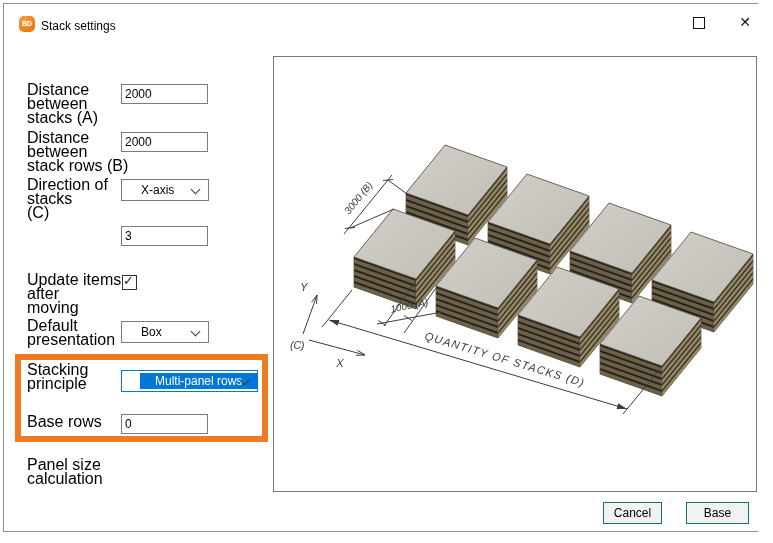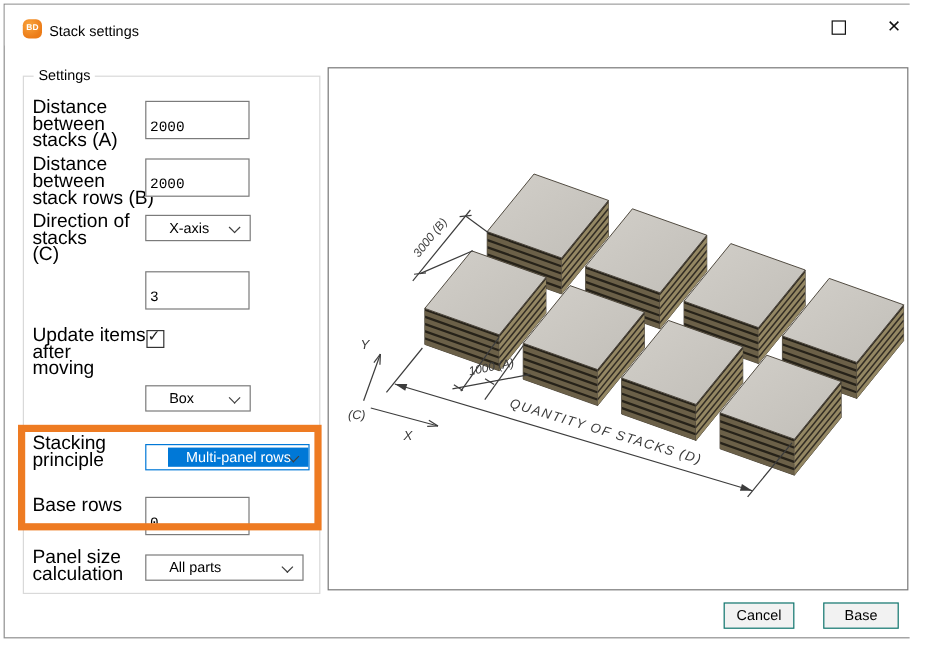--- a/index.html
+++ b/index.html
@@ -16,21 +16,21 @@
   .tb-btn{position:absolute;top:6px;width:32px;height:24px;text-align:center;cursor:default;}
   .max-glyph{width:10px;height:10px;border:1px solid #111;margin:7px auto 0;}
   .close-glyph{font-size:14px;color:#111;line-height:24px;}
   
   .group{position:absolute;left:15px;top:59px;width:246px;height:430px;border:1px solid #d9d9d9;}
   .legend{position:absolute;left:8px;top:-8px;background:#fff;padding:0 4px;font-size:12px;color:#000;}
   
   .flabel{position:absolute;left:23px;width:102px;font-size:16px;line-height:14px;color:#000;
           white-space:pre-line;}
   .fin{position:absolute;left:117px;width:82px;height:18px;border:1px solid #7b7b7b;background:#fff;
-       font-family:Liberation Mono, monospace;font-size:12px;color:#000;padding:12px 0 0 3px;margin:0;}
+       font-family:Liberation Sans, sans-serif;font-size:12px;color:#000;padding:0 0 0 3px;margin:0;}
   .combo{position:absolute;left:117px;width:86px;height:20px;border:1px solid #7b7b7b;background:#fff;
          font-size:12px;color:#000;}
   .combo .val{position:absolute;left:3px;top:3px;white-space:nowrap;margin-left:16px;}
   .combo .chev{position:absolute;right:9px;top:6px;width:6px;height:6px;
                border-right:1.4px solid #3e3e3e;border-bottom:1.4px solid #3e3e3e;transform:rotate(45deg);}
   .combo.focused{border-color:#0078d7;}
   .combo.focused .val{background:#0078d7;color:#fff;padding:1px 15px;top:2px;left:2px;}
   .checkbox{position:absolute;left:118px;width:13px;height:13px;border:1px solid #333;background:#fff;}
   .checkbox .check{position:absolute;left:0px;top:-3px;font-size:13px;color:#1b1b1b;
                    font-family:"DejaVu Sans",sans-serif;}
@@ -53,23 +53,20 @@
       <div class="app-icon">BD</div>
       <div class="title">Stack settings</div>
       <div class="tb-btn" style="left:679px">
         <div class="max-glyph"></div>
       </div>
       <div class="tb-btn" style="left:725px">
         <div class="close-glyph">✕</div>
       </div>
     </div>
 
-    <div class="group">
-      <div class="legend">Settings</div>
-    </div>
 
     <div class="flabel" style="top:79px">Distance between
 stacks (A)</div>
     <input class="fin" style="top: 80px;" value="2000">
 
     <div class="flabel" style="top:127px">Distance between
 stack rows (B)</div>
     <input class="fin" style="top: 128px;" value="2000">
 
     <div class="flabel" style="top:174px">Direction of stacks
@@ -80,40 +77,38 @@
     </div>
 
     <input class="fin" style="top: 222px;" value="3">
 
     <div class="flabel" style="top:269px">Update items after
 moving</div>
     <div class="checkbox" style="top:271px">
       <span class="check">✓</span>
     </div>
 
+    <div class="flabel" style="top:315px">Default
+presentation</div>
     <div class="combo" style="top:317px">
       <span class="val">Box</span>
       <span class="chev"></span>
     </div>
 
     <div class="flabel" style="top:359px;width:110px">Stacking principle</div>
     <div class="combo focused" style="top:366px;width:135px">
       <span class="val">Multi-panel rows</span>
       <span class="chev"></span>
     </div>
 
     <div class="flabel" style="top:411px">Base rows</div>
     <input class="fin" style="top: 410px;" value="0">
 
     <div class="flabel" style="top:454px">Panel size
 calculation</div>
-    <div class="combo" style="top:458px;width:130px">
-      <span class="val">All parts</span>
-      <span class="chev"></span>
-    </div>
 
     <div class="annot"></div>
 
     <div class="canvas">
       <svg id="diagram" width="482" height="434" viewBox="0 0 482 434">
           <defs>
             <linearGradient id="topg" x1="0" y1="0" x2="1" y2="1">
               <stop offset="0" stop-color="#d2cfc9"></stop>
               <stop offset="1" stop-color="#c1beb8"></stop>
             </linearGradient>

